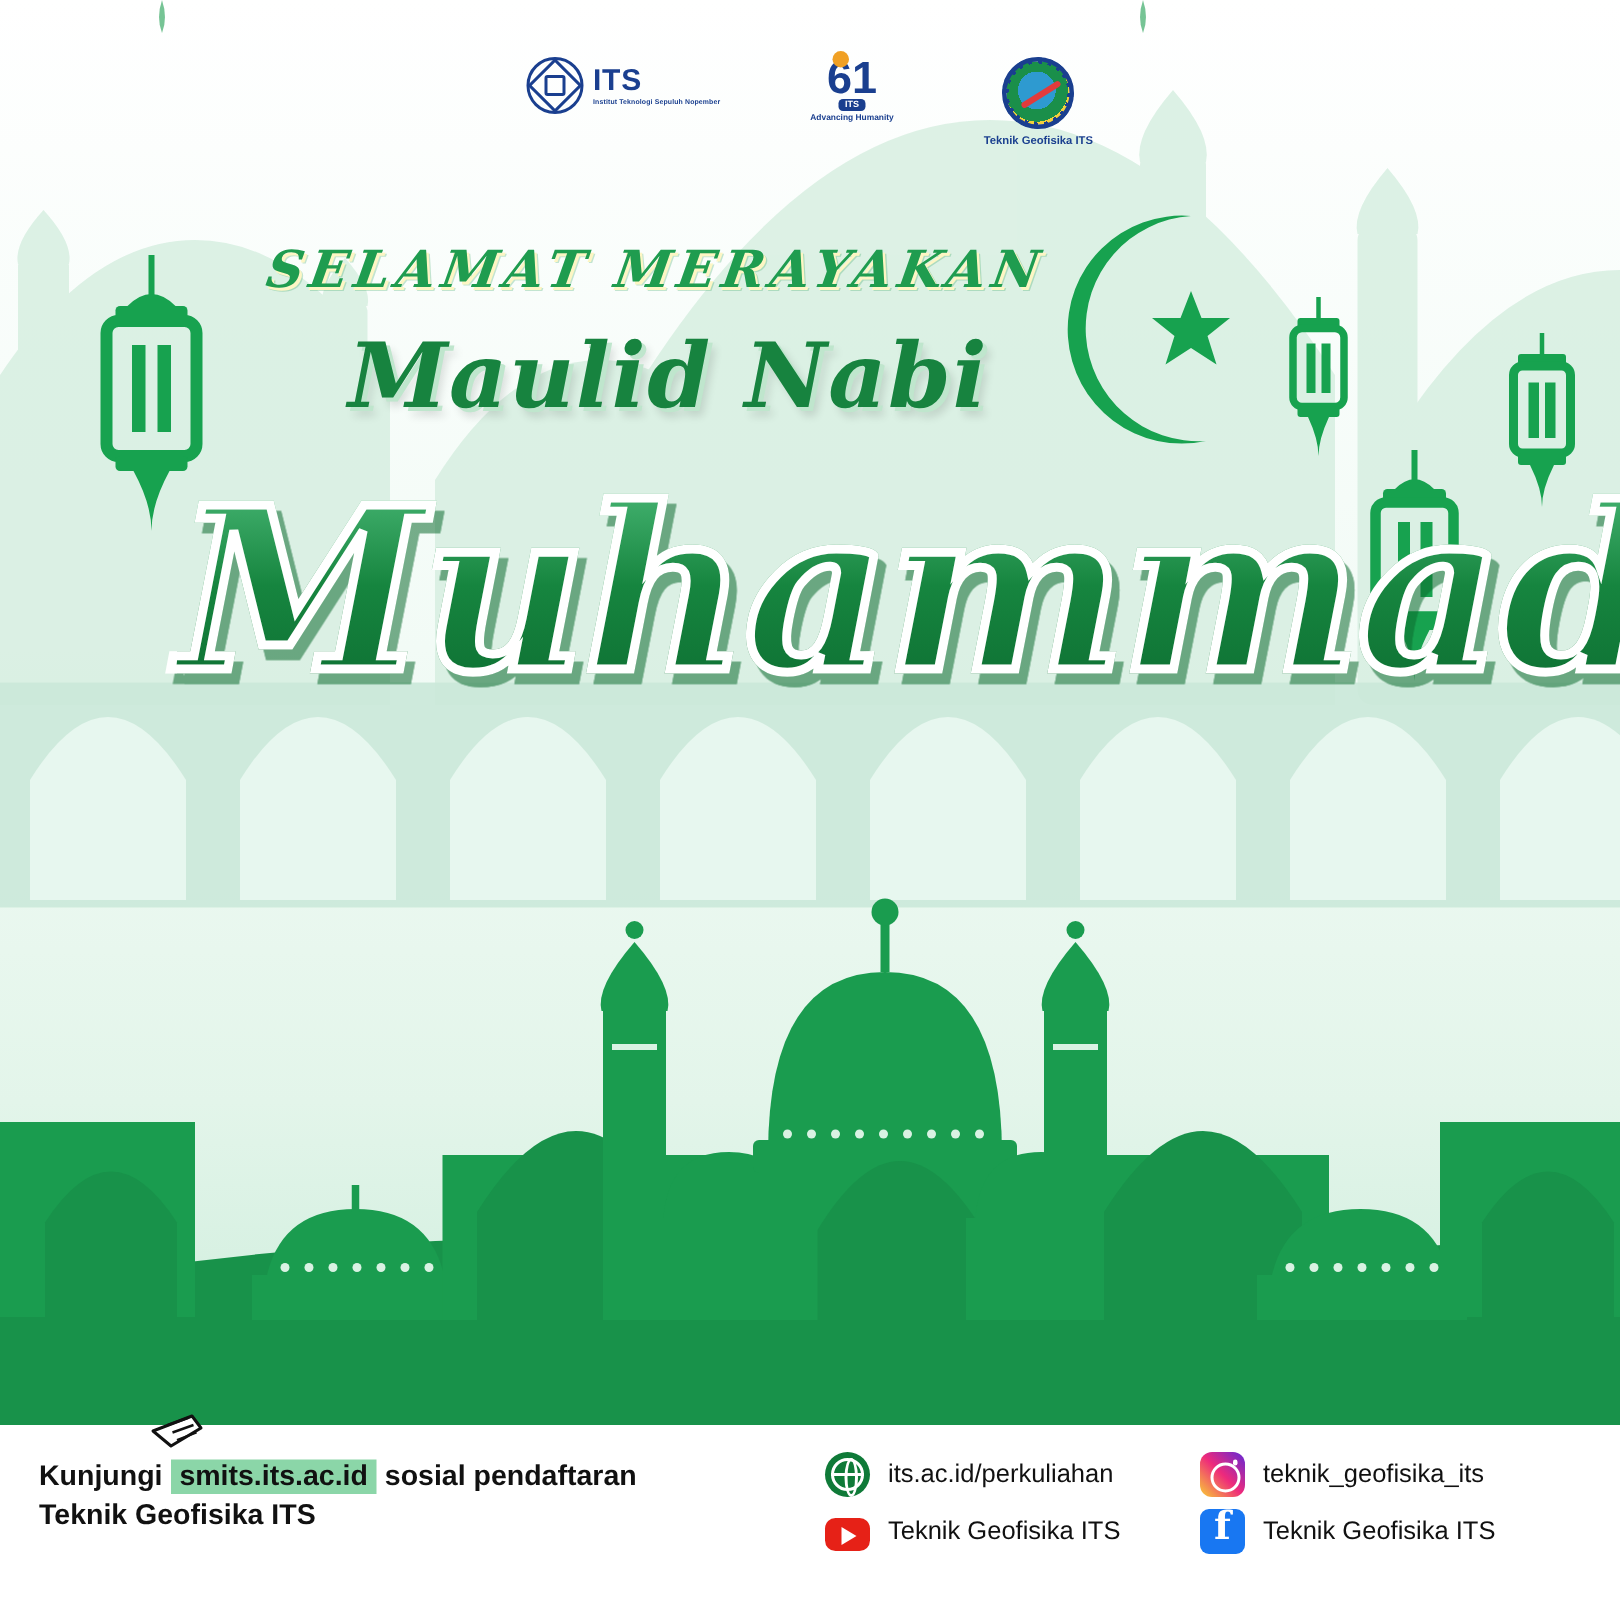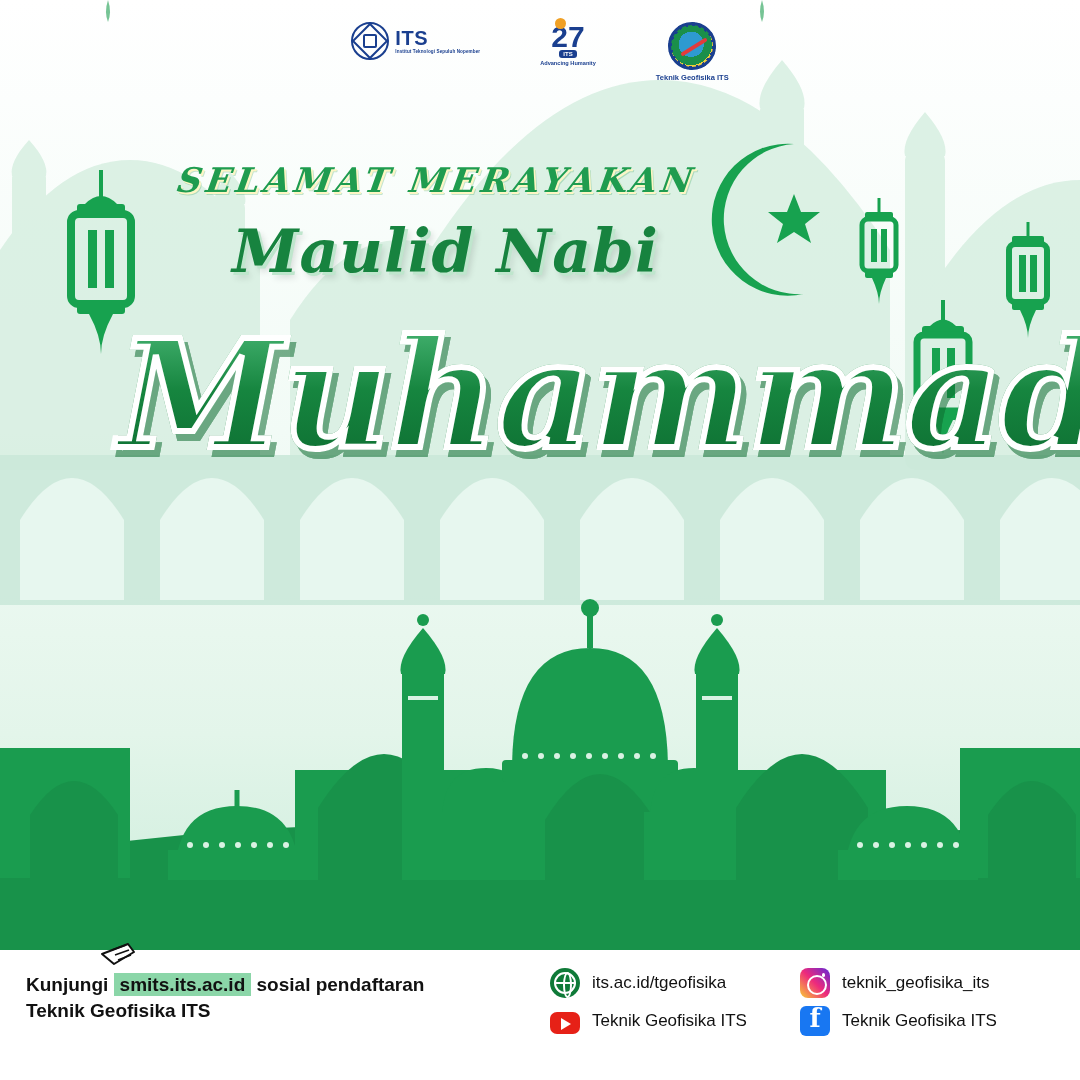--- a/index.html
+++ b/index.html
@@ -24,21 +24,21 @@
   }
 
   
   .logo-row {
     position: absolute;
     top: 22px; left: 0; width: 100%;
     display: flex; justify-content: center; align-items: flex-start;
     gap: 60px;
     z-index: 20;
   }
-  .logo { display: flex; flex-direction: column; align-items: center; }
+  .logo { display: flex; flex-direction: column; align-items: center; margin-top: 16px; }
   .logo-its { display: flex; align-items: center; gap: 6px; }
   .its-mark {
     width: 38px; height: 38px; border: 2.5px solid #1a3f8f; border-radius: 50%;
     position: relative;
   }
   .its-mark::before {
     content: ""; position: absolute; left: 50%; top: 50%;
     width: 22px; height: 22px; transform: translate(-50%,-50%) rotate(45deg);
     border: 2.5px solid #1a3f8f;
   }
@@ -270,21 +270,21 @@
         <div class="its-text">
           <span class="big">ITS</span>
           <span class="small">Institut Teknologi Sepuluh Nopember</span>
         </div>
       </div>
     </div>
 
     <div class="logo logo-61">
       <div class="num">
         <span class="dot"></span>
-        <span>27</span>
+        <span>61</span>
       </div>
       <div class="badge">ITS</div>
       <div class="cap">Advancing Humanity</div>
     </div>
 
     <div class="logo logo-tg">
       <div class="tg-mark">
         <span class="streak"></span>
       </div>
       <div class="cap">Teknik Geofisika ITS</div>
@@ -444,21 +444,21 @@
       <div class="line">Teknik Geofisika ITS</div>
     </div>
 
     <div class="footer-right">
       <div class="social-grid">
 
         <div class="s-item">
           <span class="ic ic-web">
               <span class="bar"></span>
             </span>
-          <span class="label">its.ac.id/tgeofisika</span>
+          <span class="label">its.ac.id/perkuliahan</span>
         </div>
 
         <div class="s-item">
           <span class="ic ic-ig"></span>
           <span class="label">teknik_geofisika_its</span>
         </div>
 
         <div class="s-item">
           <span class="ic ic-yt"></span>
           <span class="label">Teknik Geofisika ITS</span>

